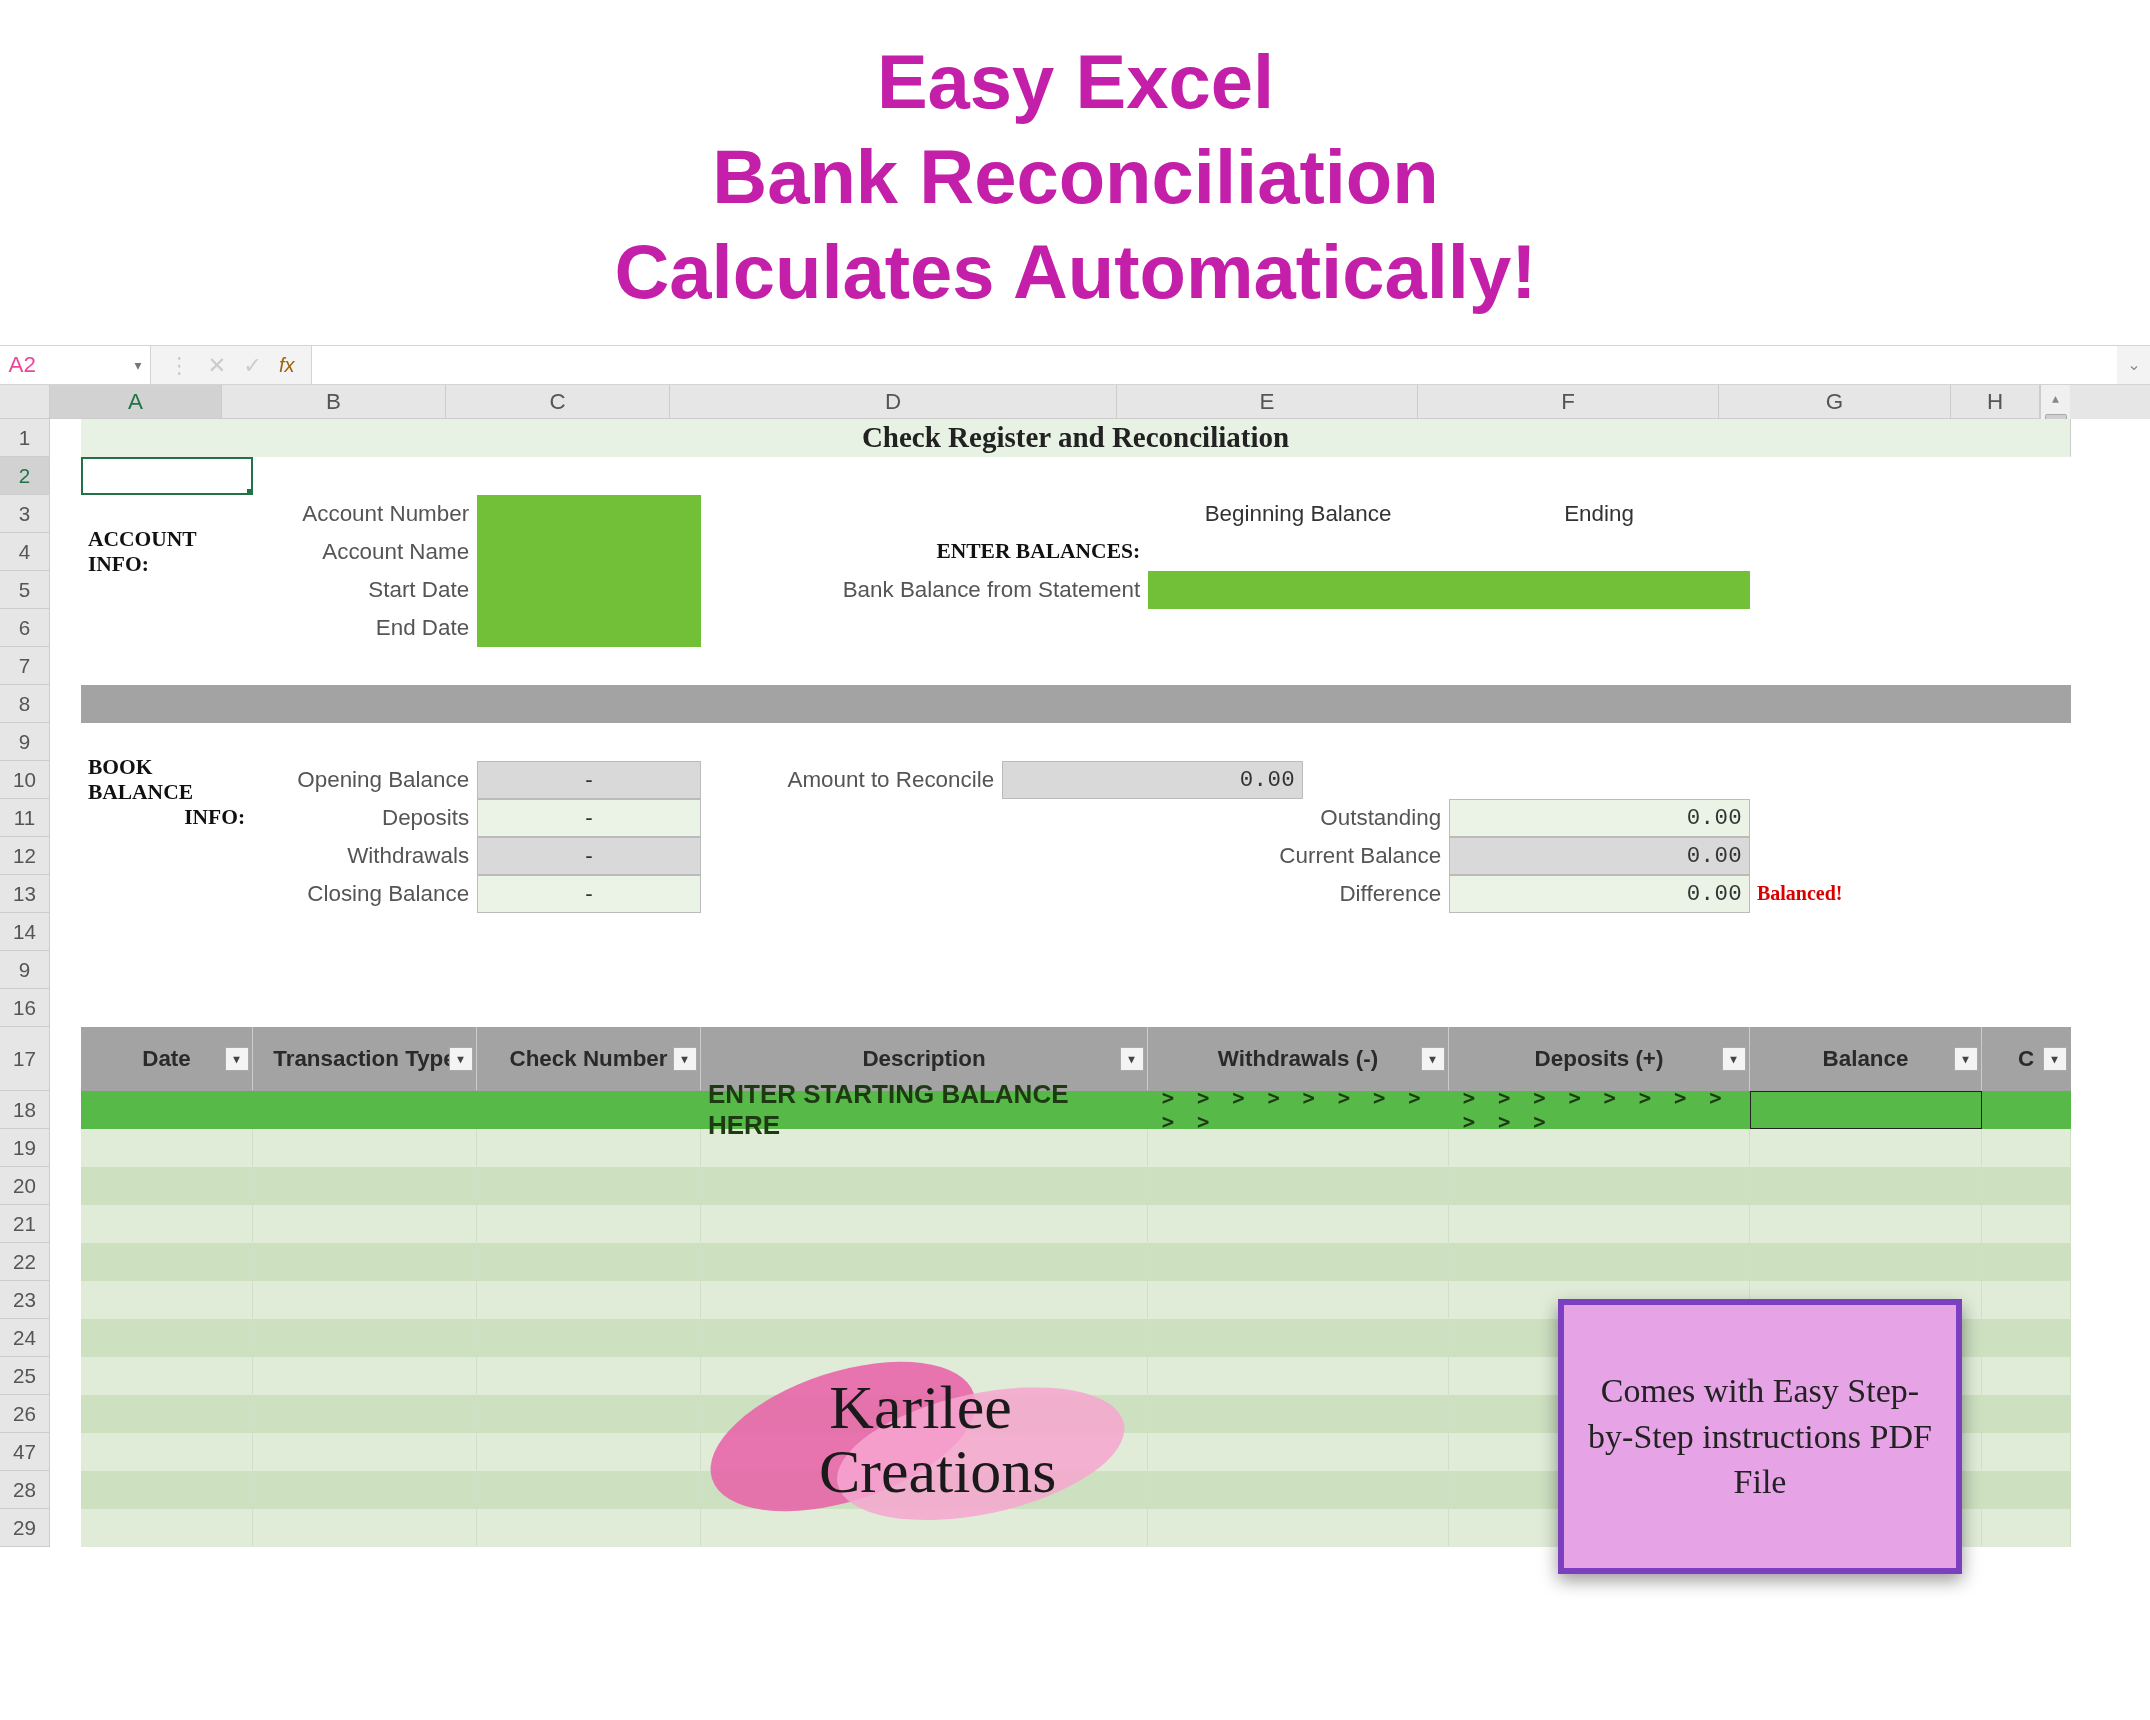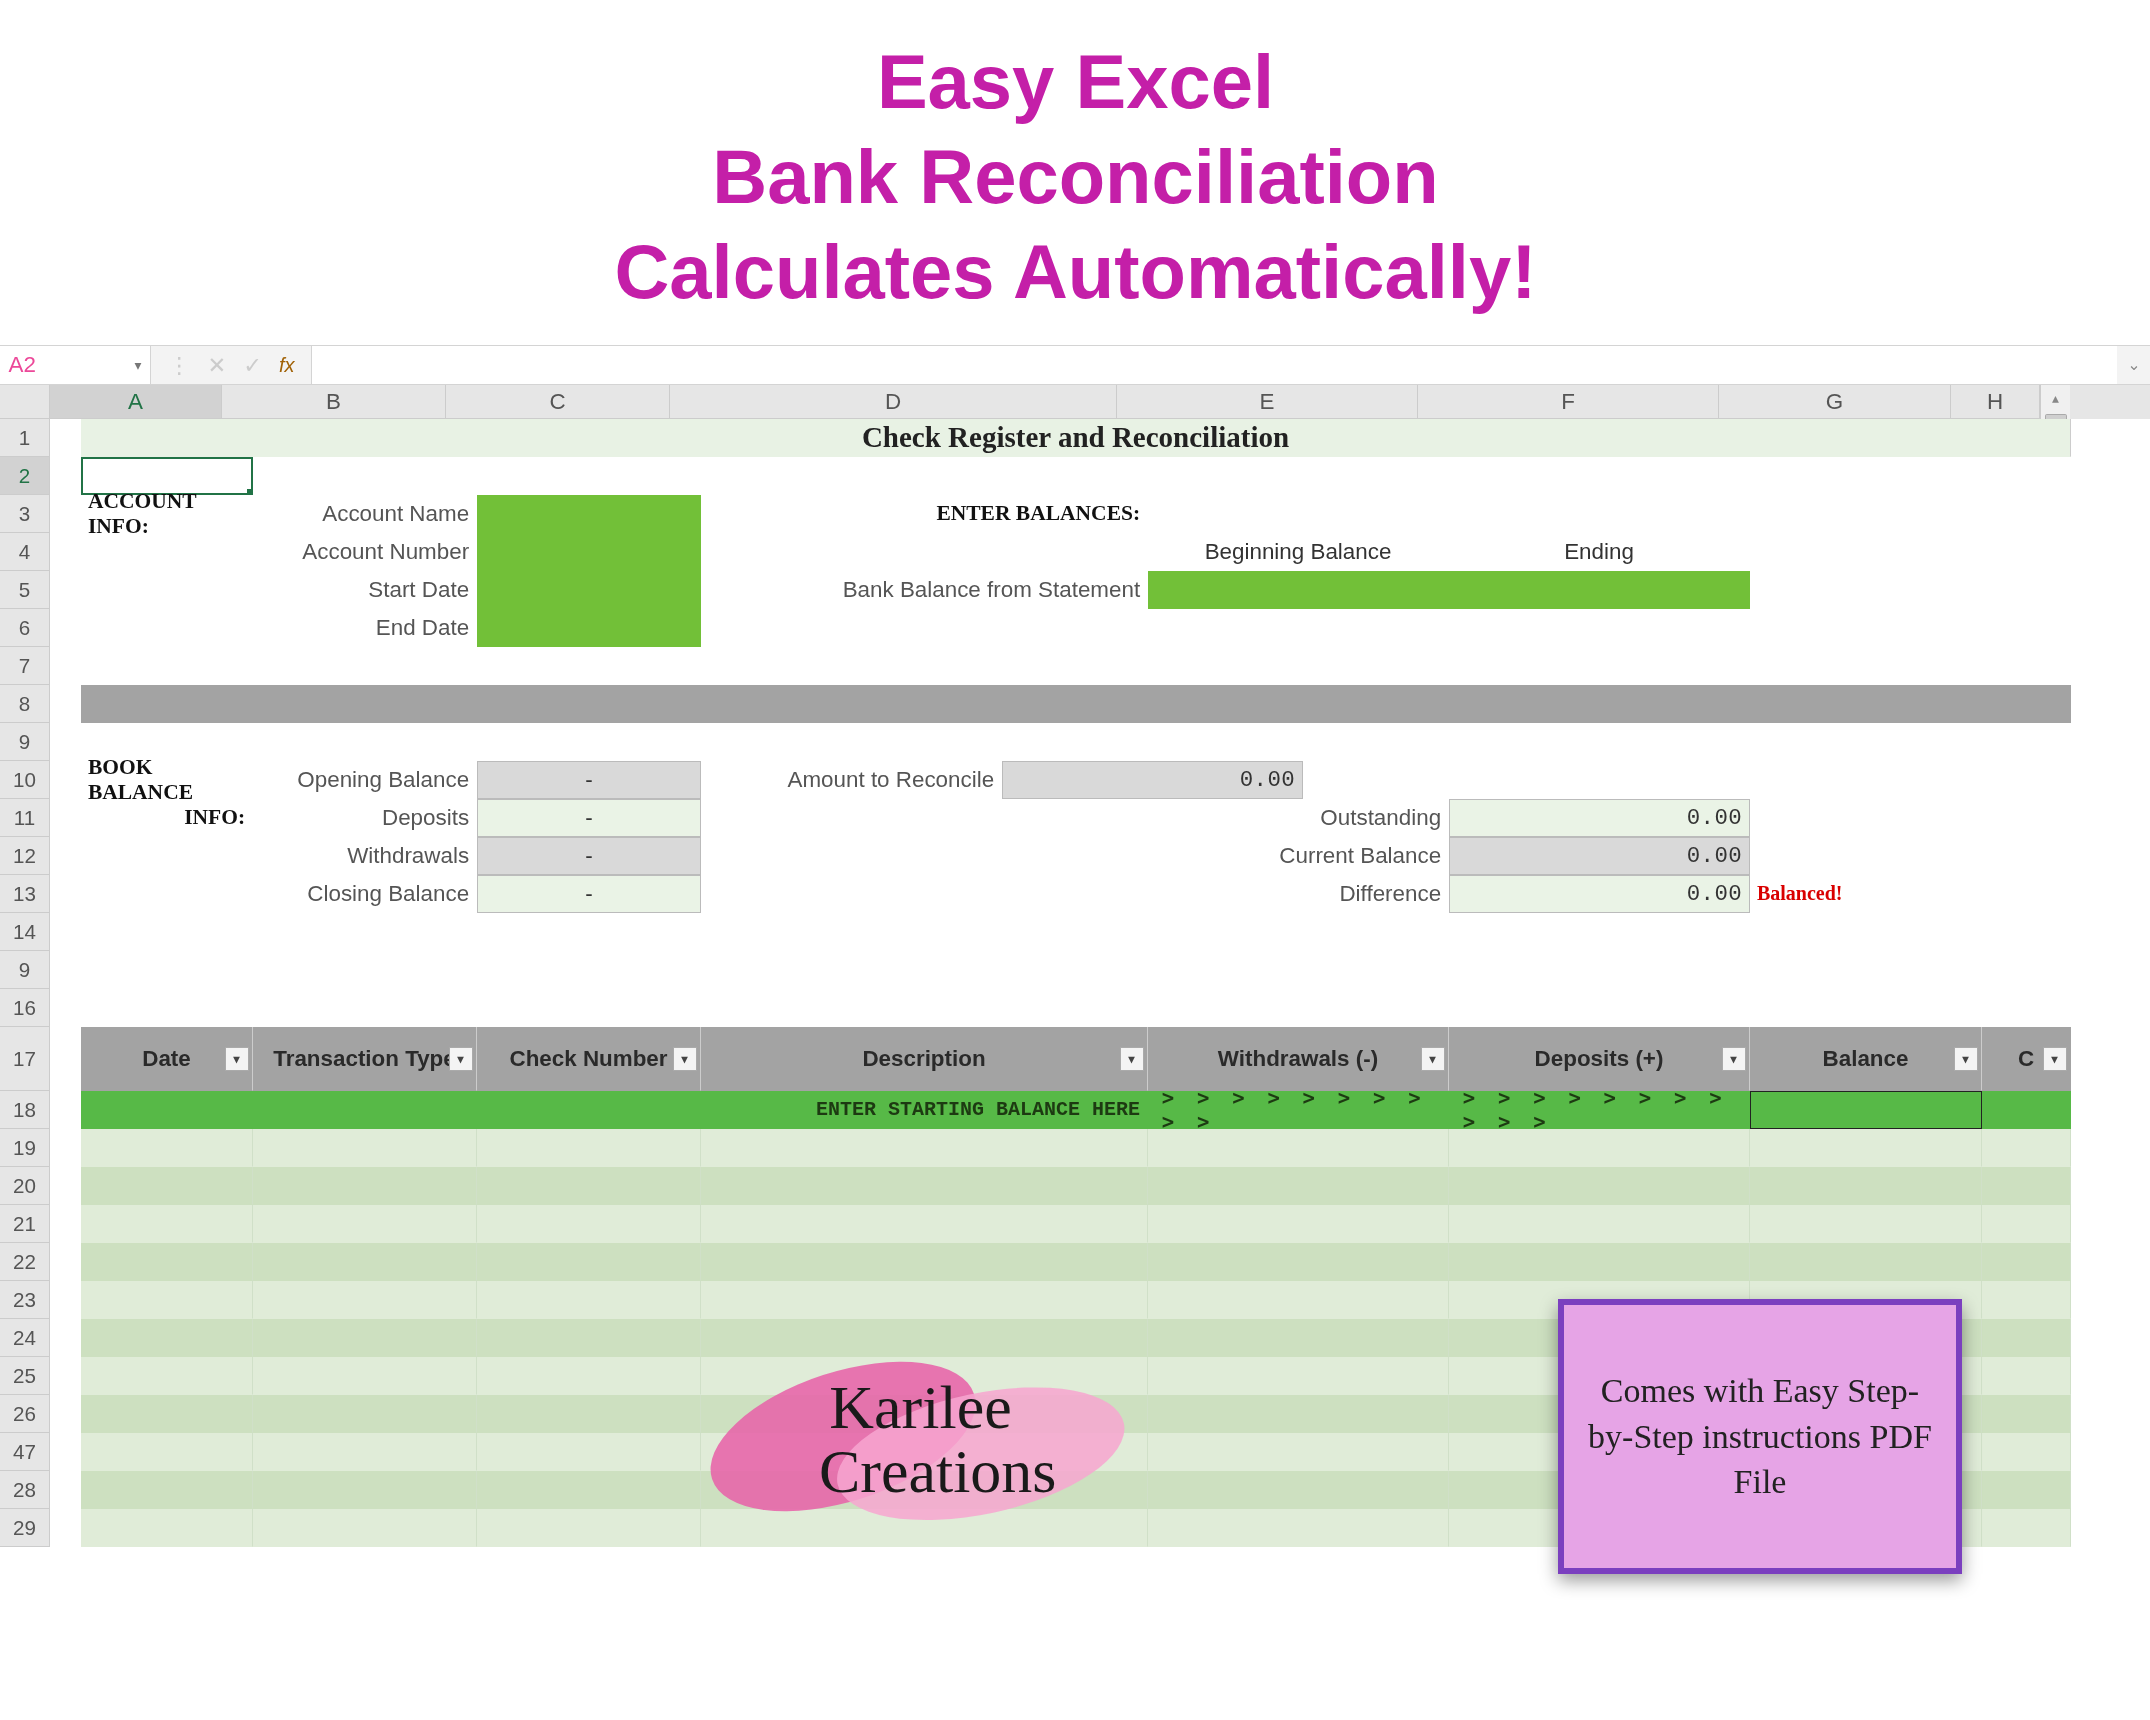--- a/index.html
+++ b/index.html
@@ -189,21 +189,21 @@
     height: 24px;
     background: #f4f4f4;
     border: 0.9px solid #aaa;
     display: flex;
     align-items: center;
     justify-content: center;
     font-size: 12px;
     color: #444;
   }
   .starting-row .cell { background: #57b947; color: #1d3a12; font-weight: bold; }
-  .starting-text { justify-content: flex-end; font-family: Liberation Mono, monospace; font-size:20px; }
+  .starting-text { justify-content: flex-end; font-family: Liberation Sans, sans-serif; font-size:26px; }
   .arrows { letter-spacing: 5.2px; font-family: monospace; font-size:20.6px; justify-content:flex-start; padding-left:13.8px;}
   .selected-cell {
     border: 2.6px solid #217346 !important;
   }
   .sel-handle {
     position: absolute;
     right: -4.3px;
     bottom: -4.3px;
     width: 8.6px;
     height: 8.6px;
@@ -339,37 +339,37 @@
       <div class="cell white col-B"></div>
       <div class="cell white col-C"></div>
       <div class="cell white col-D"></div>
       <div class="cell white col-E"></div>
       <div class="cell white col-F"></div>
       <div class="cell white col-G"></div>
       <div class="cell white col-H"></div>
     </div>
 
     <div class="row">
+      <div class="cell white col-A"></div>
+      <div class="cell white col-B label-right">Account Number</div>
+      <div class="cell brightgreen col-C"></div>
+      <div class="cell white col-D"></div>
+      <div class="cell white col-E val-center">Beginning Balance</div>
+      <div class="cell white col-F val-center">Ending</div>
+      <div class="cell white col-G"></div>
+      <div class="cell white col-H"></div>
+    </div>
+
+    <div class="row">
       <div class="cell white col-A label-right-black">ACCOUNT INFO:</div>
       <div class="cell white col-B label-right">Account Name</div>
       <div class="cell brightgreen col-C"></div>
       <div class="cell white col-D label-right-black">ENTER BALANCES:</div>
       <div class="cell white col-E"></div>
       <div class="cell white col-F"></div>
-      <div class="cell white col-G"></div>
-      <div class="cell white col-H"></div>
-    </div>
-
-    <div class="row">
-      <div class="cell white col-A"></div>
-      <div class="cell white col-B label-right">Account Number</div>
-      <div class="cell brightgreen col-C"></div>
-      <div class="cell white col-D"></div>
-      <div class="cell white col-E val-center">Beginning Balance</div>
-      <div class="cell white col-F val-center">Ending</div>
       <div class="cell white col-G"></div>
       <div class="cell white col-H"></div>
     </div>
 
     <div class="row">
       <div class="cell white col-A"></div>
       <div class="cell white col-B label-right">Start Date</div>
       <div class="cell brightgreen col-C"></div>
       <div class="cell white col-D label-right">Bank Balance from Statement</div>
       <div class="cell brightgreen col-E"></div>

